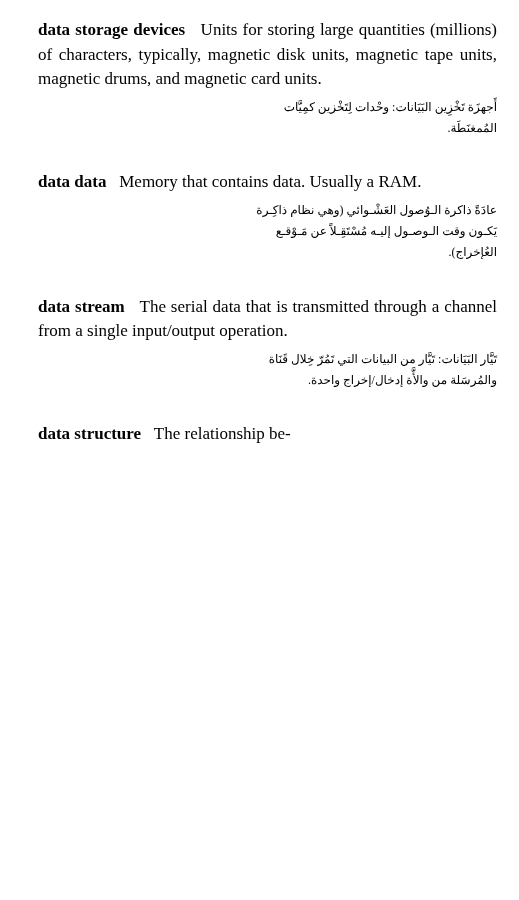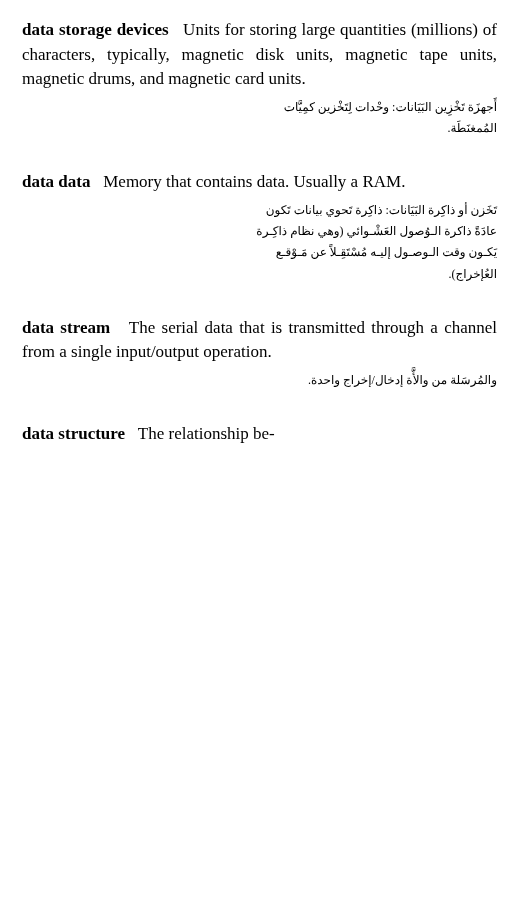--- a/index.html
+++ b/index.html
@@ -14,20 +14,21 @@
       background-color: #ffffff;
       font-family: 'Times New Roman', Times, serif;
       font-size: 17px;
       line-height: 1.45;
       color: #000000;
       padding: 18px 22px 18px 22px;
     }
 
     .entry {
       margin-bottom: 18px;
+      margin-left: 16px;
     }
 
     .entry-english {
       text-align: justify;
       margin-bottom: 6px;
     }
 
     .entry-term {
       font-weight: bold;
     }
@@ -63,35 +64,35 @@
 </div>
 
 <div class="divider"></div>
 
 <div class="entry">
   <div class="entry-english">
     <span class="entry-term">data data</span>
     &nbsp;&nbsp;<span>Memory that contains data. Usually a RAM.</span>
   </div>
   <div class="entry-arabic">
-    <p>تَخَزن أو ذاكِرة البَيَانات: ذاكِرة تَحوي بيانات تَكون</p>
     <p>عادَةً ذاكرة الـوُصول العَشْـوائي (وهي نظام ذاكِـرة</p>
     <p>يَكـون وقت الـوصـول إليـه مُسْتَقِـلاً عن مَـوْقـع</p>
     <p>العُإخراج).</p>
   </div>
 </div>
 
 <div class="divider"></div>
 
 <div class="entry">
   <div class="entry-english">
     <span class="entry-term">data stream</span>
     &nbsp;&nbsp;<span>The serial data that is transmitted through a channel from a single input/output operation.</span>
   </div>
   <div class="entry-arabic">
+    <p>تَيَّار البَيَانات: تَيَّار من البيانات التي تَمُرّ خِلال قَنَاة</p>
     <p>والمُرسَلة من والأَّة إدخال/إخراج واحدة.</p>
   </div>
 </div>
 
 <div class="divider"></div>
 
 <div class="entry">
   <div class="entry-english">
     <span class="entry-term">data structure</span>
     &nbsp;&nbsp;<span>The relationship be-</span>

